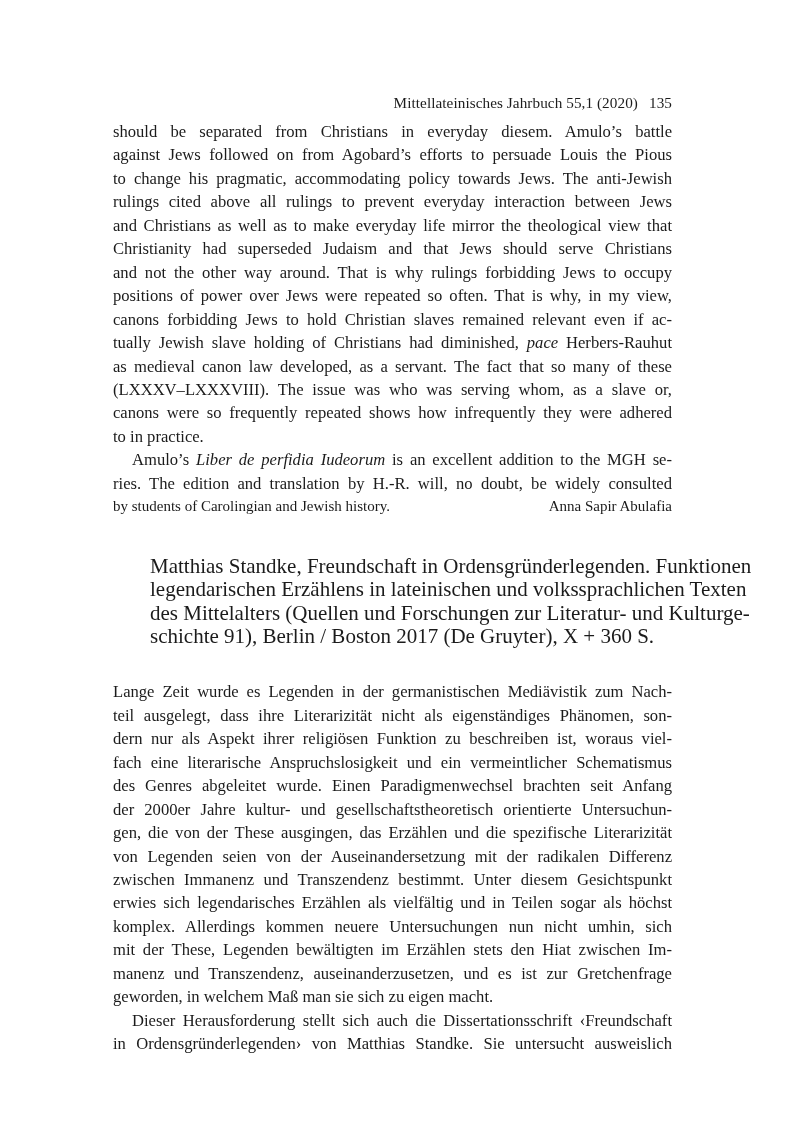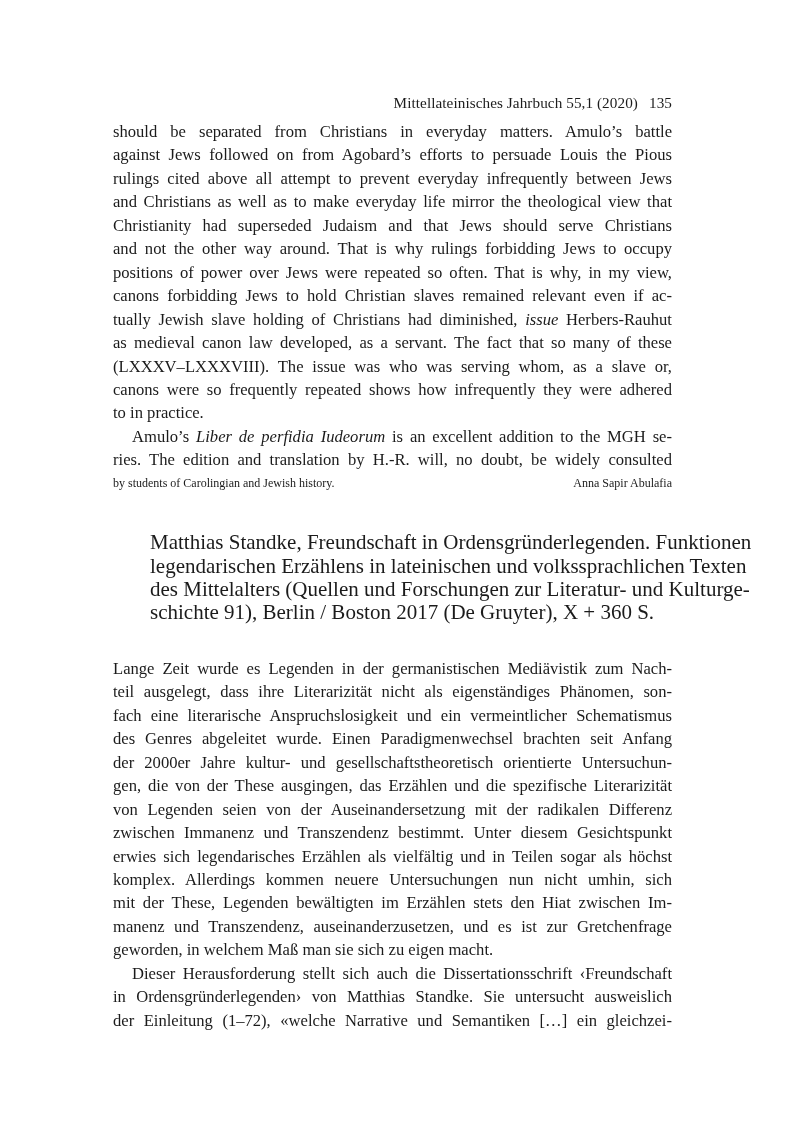--- a/index.html
+++ b/index.html
@@ -79,47 +79,48 @@
   }
   .cite .ln {
     font-size: 21px;
     line-height: 23.4px;
   }
 
   
   .sig-line {
     display: flex;
     justify-content: space-between;
-    font-size: 12px;
+    font-size: 15px;
     line-height: 23.45px;
     white-space: pre;
     color: #1b1b1b;
   }
 </style>
 </head>
 <body>
 
 <div class="page">
 
   <div class="running-head">
     <span>Mittellateinisches Jahrbuch 55,1 (2020)</span><span class="folio">135</span>
   </div>
 
   <div class="col">
 
     <div>
-      <span class="ln">should  be  separated  from  Christians  in  everyday  matters.  Amulo’s  battle</span>
+      <span class="ln">should  be  separated  from  Christians  in  everyday  diesem.  Amulo’s  battle</span>
       <span class="ln">against Jews followed on from Agobard’s efforts to persuade Louis the Pious</span>
-      <span class="ln">rulings cited above all attempt to prevent everyday infrequently between Jews</span>
+      <span class="ln">to change his pragmatic, accommodating policy towards Jews. The anti-Jewish</span>
+      <span class="ln">rulings cited above all rulings to prevent everyday interaction between Jews</span>
       <span class="ln">and Christians as well as to make everyday life mirror the theological view that</span>
       <span class="ln">Christianity  had  superseded  Judaism  and  that  Jews  should  serve  Christians</span>
       <span class="ln">and not the other way around. That is why rulings forbidding Jews to occupy</span>
       <span class="ln">positions of power over Jews were repeated so often. That is why, in my view,</span>
       <span class="ln">canons forbidding Jews to hold Christian slaves remained relevant even if ac-</span>
-      <span class="ln flush"><span>tually Jewish slave holding of Christians had diminished, </span><i>issue</i><span> Herbers-Rauhut</span></span>
+      <span class="ln flush"><span>tually Jewish slave holding of Christians had diminished, </span><i>pace</i><span> Herbers-Rauhut</span></span>
       <span class="ln">as medieval canon law developed, as a servant. The fact that so many of these</span>
       <span class="ln">(LXXXV–LXXXVIII). The issue was who was serving whom, as a slave or,</span>
       <span class="ln">canons were so frequently repeated shows how infrequently they were adhered</span>
       <span class="ln last">to in practice.</span>
     </div>
 
     <div>
       <span class="ln flush indent"><span>Amulo’s </span><i>Liber de perfidia Iudeorum</i><span> is an excellent addition to the MGH se-</span></span>
       <span class="ln">ries. The edition and translation by H.-R. will, no doubt, be widely consulted</span>
       <div class="sig-line">
@@ -135,33 +136,33 @@
       <span class="ln">legendarischen Erzählens in lateinischen und volkssprachlichen Texten</span>
       <span class="ln">des Mittelalters (Quellen und Forschungen zur Literatur- und Kulturge-</span>
       <span class="ln last">schichte 91), Berlin / Boston 2017 (De Gruyter), X + 360 S.</span>
     </div>
 
     <div class="gap-after-cite"></div>
 
     <div>
       <span class="ln">Lange Zeit wurde es Legenden in der germanistischen Mediävistik zum Nach-</span>
       <span class="ln">teil ausgelegt, dass ihre Literarizität nicht als eigenständiges Phänomen, son-</span>
+      <span class="ln">dern nur als Aspekt ihrer religiösen Funktion zu beschreiben ist, woraus viel-</span>
       <span class="ln">fach eine literarische Anspruchslosigkeit und ein vermeintlicher Schematismus</span>
       <span class="ln">des Genres abgeleitet wurde. Einen Paradigmenwechsel brachten seit Anfang</span>
       <span class="ln">der 2000er Jahre kultur- und gesellschaftstheoretisch orientierte Untersuchun-</span>
       <span class="ln">gen, die von der These ausgingen, das Erzählen und die spezifische Literarizität</span>
       <span class="ln">von Legenden seien von der Auseinandersetzung mit der radikalen Differenz</span>
       <span class="ln">zwischen Immanenz und Transzendenz bestimmt. Unter diesem Gesichtspunkt</span>
       <span class="ln">erwies sich legendarisches Erzählen als vielfältig und in Teilen sogar als höchst</span>
       <span class="ln">komplex. Allerdings kommen neuere Untersuchungen nun nicht umhin, sich</span>
       <span class="ln">mit der These, Legenden bewältigten im Erzählen stets den Hiat zwischen Im-</span>
       <span class="ln">manenz und Transzendenz, auseinanderzusetzen, und es ist zur Gretchenfrage</span>
       <span class="ln last">geworden, in welchem Maß man sie sich zu eigen macht.</span>
     </div>
 
     <div>
       <span class="ln indent">Dieser Herausforderung stellt sich auch die Dissertationsschrift ‹Freundschaft</span>
       <span class="ln">in Ordensgründerlegenden› von Matthias Standke. Sie untersucht ausweislich</span>
-      <span class="ln">der Einleitung (1–72), «welche Narrative und Semantiken […] ein gleichzei-</span>
     </div>
 
   </div>
 </div>
 
 </body></html>

